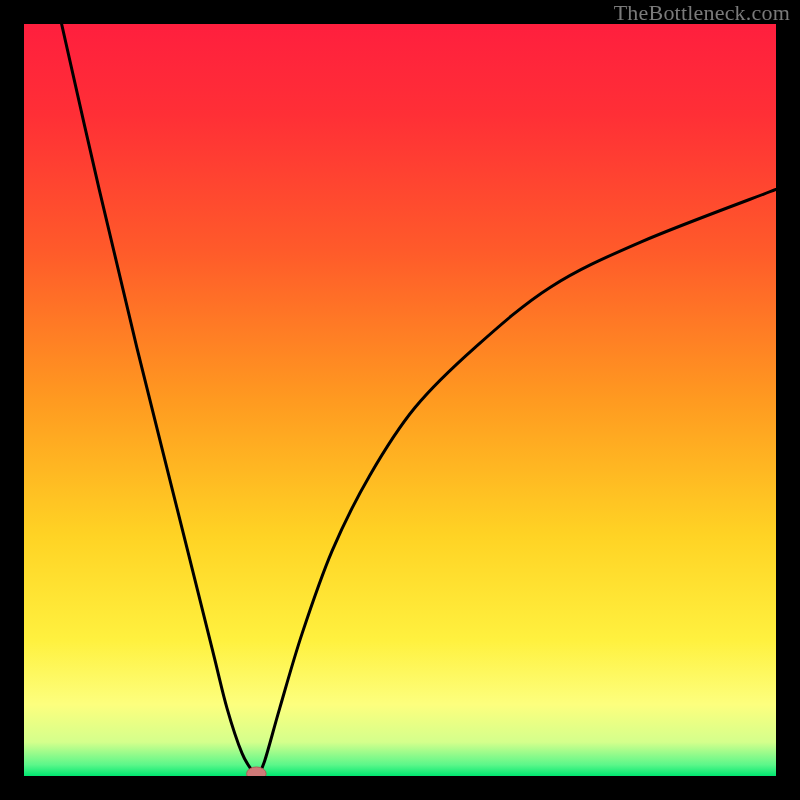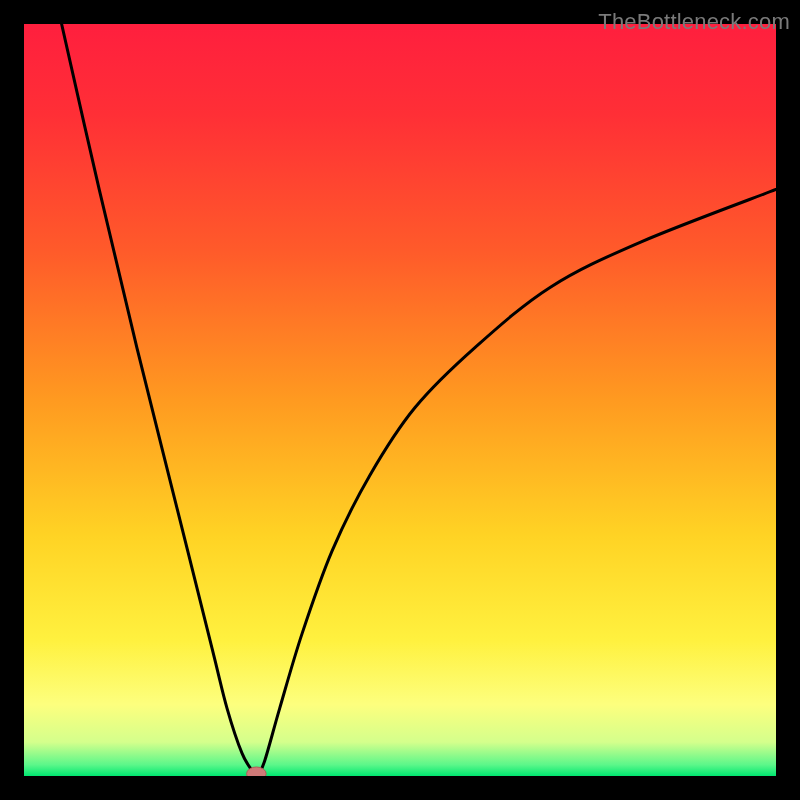--- a/index.html
+++ b/index.html
@@ -14,28 +14,29 @@
   .frame {
     position: absolute;
     left: 24px;
     top: 24px;
     width: 752px;
     height: 752px;
     background: #000;
   }
   .attribution {
     position: absolute;
-    top: 9px;
+    top: 0;
     right: 10px;
     color: #7a7a7a;
     font-size: 22px;
     font-weight: 400;
     letter-spacing: 0.2px;
     z-index: 5;
     user-select: none;
+    font-family: Liberation Serif, serif;
   }
   svg {
     display: block;
   }
 </style>
 </head>
 <body>
 
 <div class="attribution">TheBottleneck.com</div>
 

